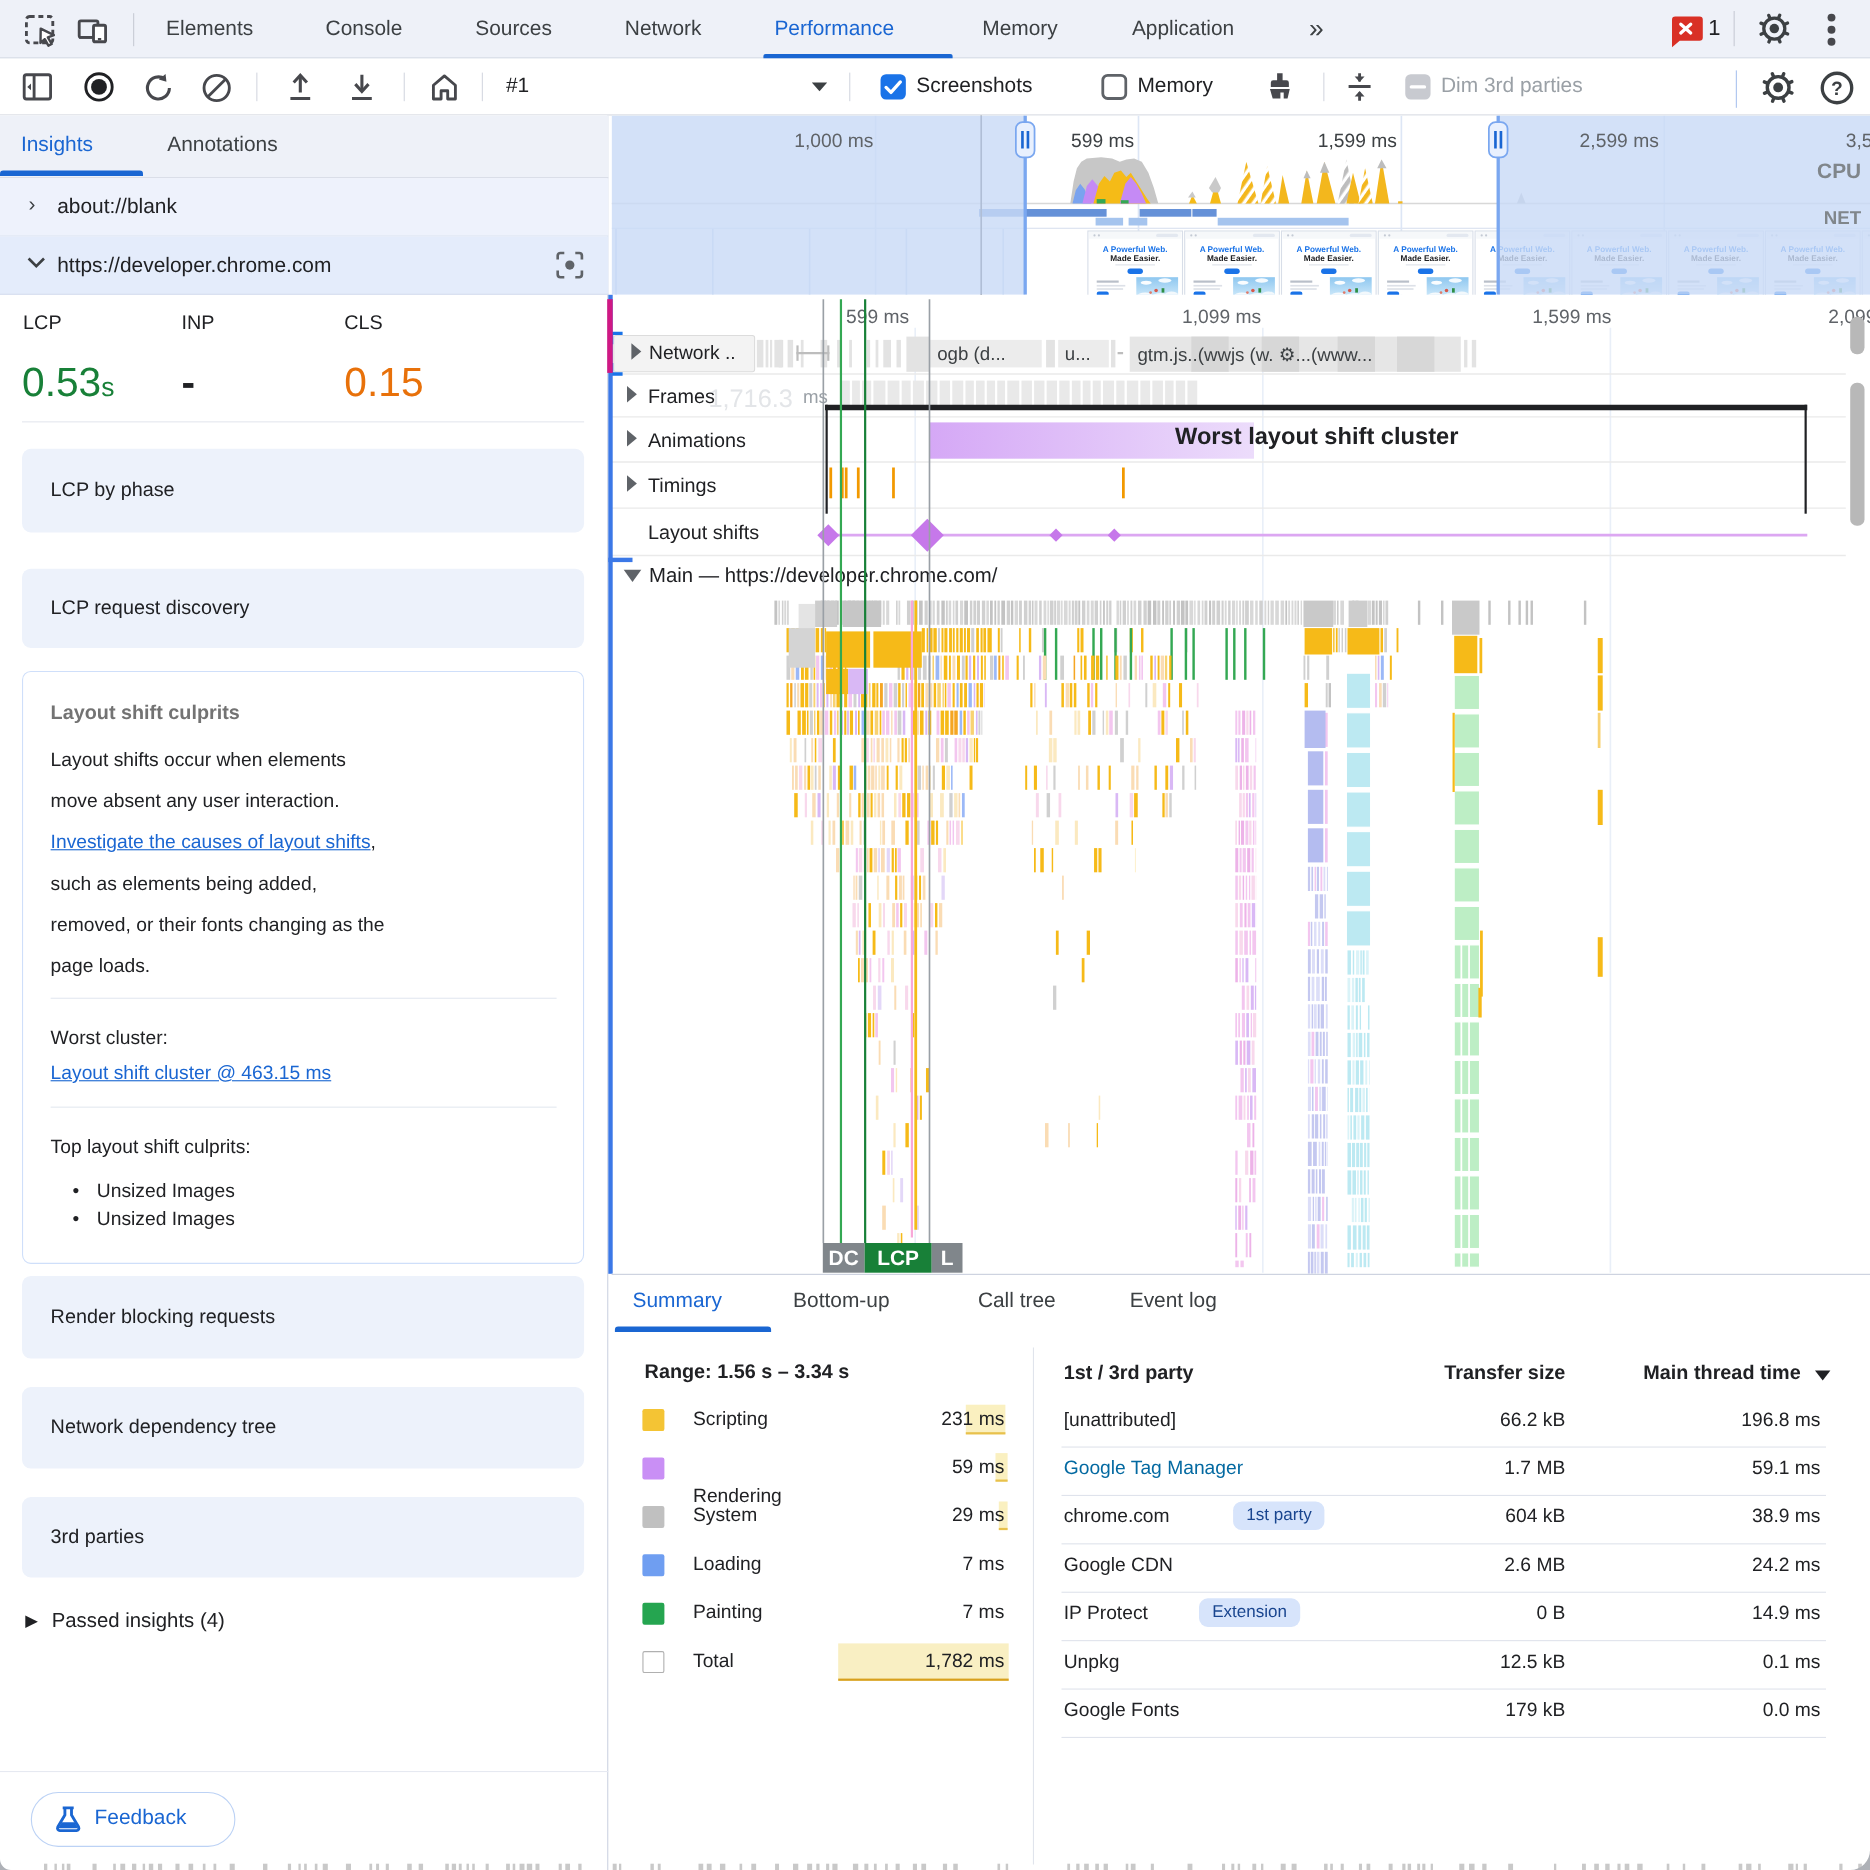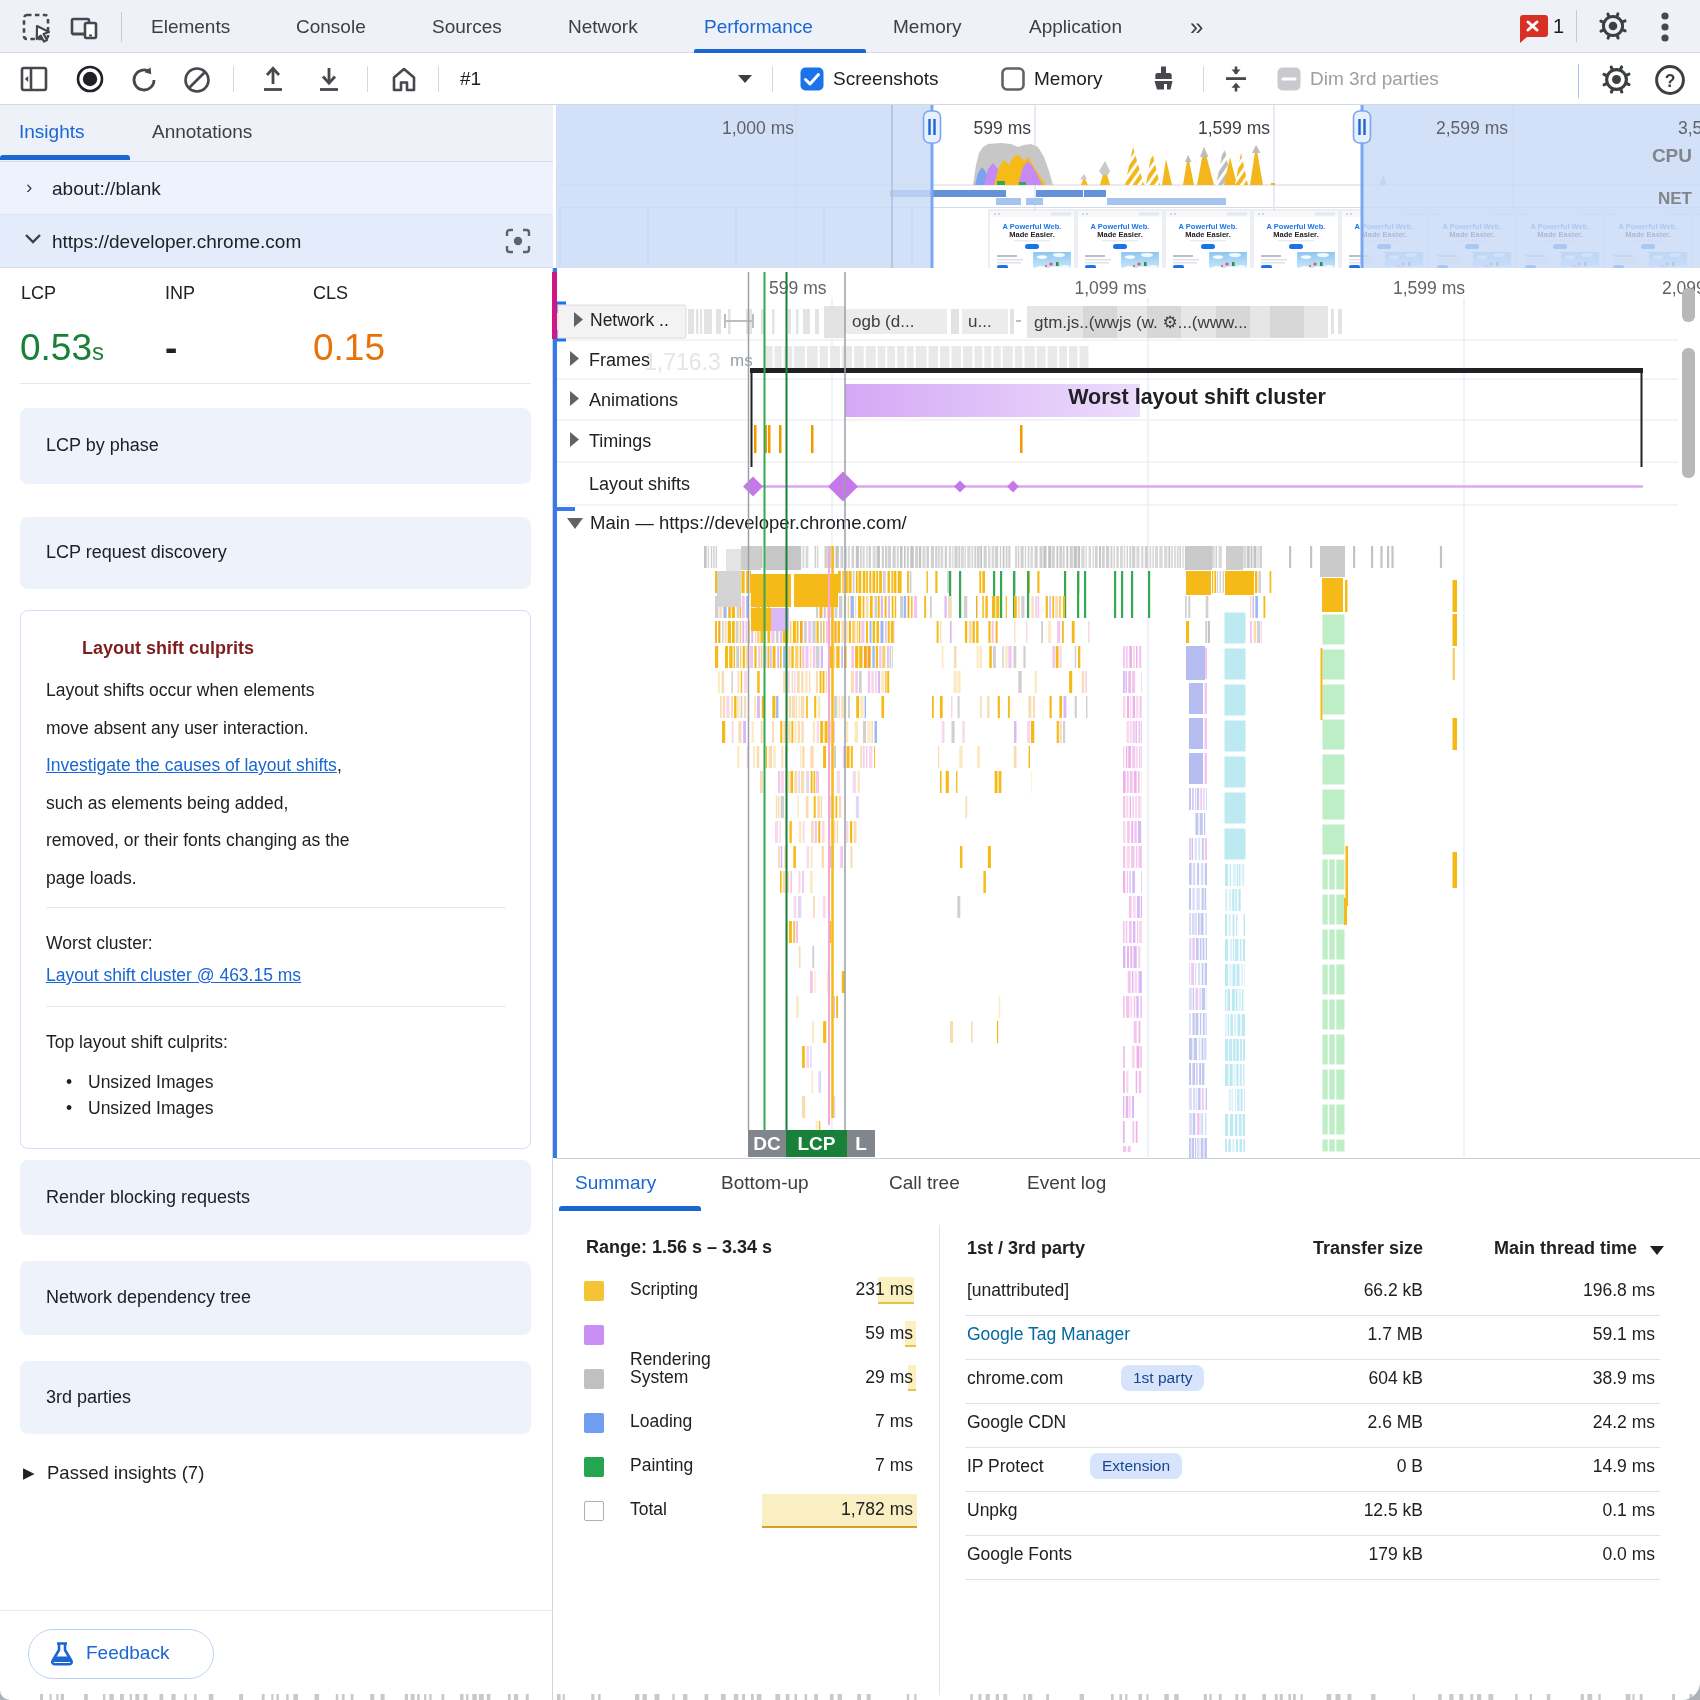--- a/index.html
+++ b/index.html
@@ -154,39 +154,39 @@
 <span class="t" style="left:313px;top:283px;font-size:18px;color:#202124;font-weight:400;">CLS</span>
 <span class="t" style="left:20px;top:327px;font-size:37px;color:#188038;font-weight:400;">0.53<span style="font-size:24px">s</span></span>
 <span class="t" style="left:165px;top:327px;font-size:37px;color:#202124;font-weight:700;">-</span>
 <span class="t" style="left:313px;top:327px;font-size:37px;color:#e8710a;font-weight:400;">0.15</span>
 <div class="abs" style="left:20px;top:383px;width:511px;height:1px;background:#e4e7ee;"></div>
 <div class="abs" style="left:20px;top:408px;width:511px;height:76px;background:#edf2fb;border-radius:8px;"></div>
 <span class="t" style="left:46px;top:435.0px;font-size:18px;color:#202124;font-weight:400;">LCP by phase</span>
 <div class="abs" style="left:20px;top:517px;width:511px;height:72px;background:#edf2fb;border-radius:8px;"></div>
 <span class="t" style="left:46px;top:542.0px;font-size:18px;color:#202124;font-weight:400;">LCP request discovery</span>
 <div class="abs" style="left:20px;top:610px;width:511px;height:539px;background:#fff;border:1.5px solid #cfdffa;border-radius:8px;"></div>
-<span class="t" style="left:46px;top:638px;font-size:18px;color:#7f1d1d;font-weight:700;margin-left:36px;">Layout shift culprits</span>
+<span class="t" style="left:46px;top:638px;font-size:18px;color:#737373;font-weight:700;">Layout shift culprits</span>
 <div style="position:absolute;left:46px;top:672px;width:470px;font-size:17.5px;line-height:37.5px;color:#202124;">Layout shifts occur when elements<br>move absent any user interaction.<br><span style="color:#1a66d2;text-decoration:underline;">Investigate the causes of layout shifts</span>,<br>such as elements being added,<br>removed, or their fonts changing as the<br>page loads.</div>
 <div class="abs" style="left:46px;top:907px;width:460px;height:1px;background:#e3e8f0;"></div>
 <span class="t" style="left:46px;top:933px;font-size:17.5px;color:#202124;font-weight:400;">Worst cluster:</span>
 <span class="t" style="left:46px;top:965px;font-size:17.5px;color:#1a66d2;font-weight:400;text-decoration:underline;">Layout shift cluster @ 463.15 ms</span>
 <div class="abs" style="left:46px;top:1006px;width:460px;height:1px;background:#e3e8f0;"></div>
 <span class="t" style="left:46px;top:1032px;font-size:17.5px;color:#202124;font-weight:400;">Top layout shift culprits:</span>
 <span class="t" style="left:66px;top:1072px;font-size:17.5px;color:#202124;font-weight:400;">•</span>
 <span class="t" style="left:88px;top:1072px;font-size:17.5px;color:#202124;font-weight:400;">Unsized Images</span>
 <span class="t" style="left:66px;top:1098px;font-size:17.5px;color:#202124;font-weight:400;">•</span>
 <span class="t" style="left:88px;top:1098px;font-size:17.5px;color:#202124;font-weight:400;">Unsized Images</span>
 <div class="abs" style="left:20px;top:1160px;width:511px;height:75px;background:#edf2fb;border-radius:8px;"></div>
 <span class="t" style="left:46px;top:1186.5px;font-size:18px;color:#202124;font-weight:400;">Render blocking requests</span>
 <div class="abs" style="left:20px;top:1261px;width:511px;height:74px;background:#edf2fb;border-radius:8px;"></div>
 <span class="t" style="left:46px;top:1287.0px;font-size:18px;color:#202124;font-weight:400;">Network dependency tree</span>
 <div class="abs" style="left:20px;top:1361px;width:511px;height:73px;background:#edf2fb;border-radius:8px;"></div>
 <span class="t" style="left:46px;top:1386.5px;font-size:18px;color:#202124;font-weight:400;">3rd parties</span>
 <span class="t" style="left:23px;top:1464px;font-size:15px;color:#202124;">▶</span>
-<span class="t" style="left:47px;top:1462px;font-size:18.5px;color:#202124;font-weight:400;">Passed insights (7)</span>
+<span class="t" style="left:47px;top:1462px;font-size:18.5px;color:#202124;font-weight:400;">Passed insights (4)</span>
 <div class="abs" style="left:0px;top:1610px;width:553px;height:1px;background:#e6e9f1;"></div>
 <div class="abs" style="left:28px;top:1629px;width:186px;height:50px;background:#fff;border:1.5px solid #bcd2f5;border-radius:26px;"></div>
 <div class="abs" style="left:48px;top:1641px;line-height:0;"><svg width="28" height="26" viewBox="0 0 28 26" xmlns="http://www.w3.org/2000/svg">
       <path d="M9 2.5 h10 M11 2.5 v6.5 L4.5 20 a2.2 2.2 0 0 0 2 3.2 h15 a2.2 2.2 0 0 0 2-3.2 L17 9 V2.5" fill="none" stroke="#1a66d2" stroke-width="2.6" stroke-linejoin="round"></path>
       <path d="M8.2 15.5 h11.6 L23 21 H5 Z" fill="#1a66d2"></path>
     </svg></div>
 <span class="t" style="left:86px;top:1642px;font-size:19px;color:#1a66d2;font-weight:400;">Feedback</span>
 <svg class="abs" style="left:556px;top:105px;" width="1144" height="163" viewBox="0 0 1144 163">
     <rect x="0.0" y="0.0" width="1144.0" height="163.0" fill="#fff"></rect>
     <line x1="4" y1="103" x2="4" y2="163" stroke="#c9d6ee" stroke-width="1.5"></line>

